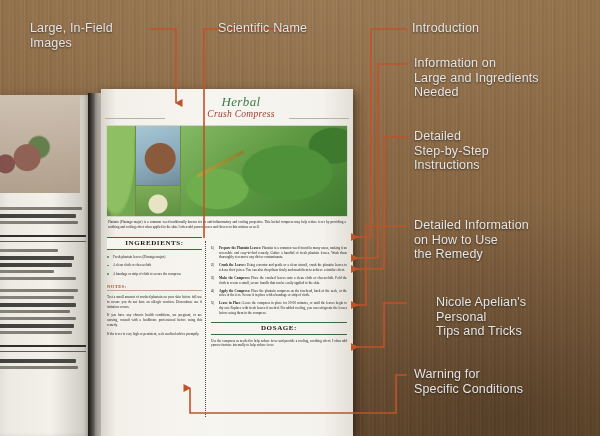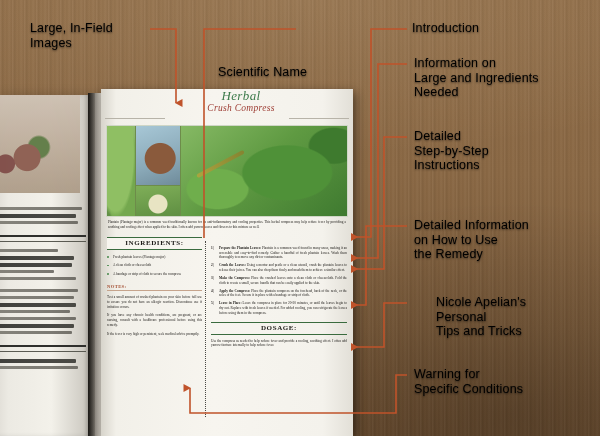--- a/index.html
+++ b/index.html
@@ -77,21 +77,21 @@
 
   
   #right-page{
     position:absolute; left:101px; top:-6px; width:252px; height:348px;
     background: linear-gradient(90deg,#d7d4cb 0%, #f2f0e9 6%, #f7f5ef 45%, #f4f2ec 88%, #e2dfd7 100%);
     box-shadow: 2px 3px 9px rgba(0,0,0,.35);
     overflow:hidden;
   }
 
   
-  .title-wrap{ position:absolute; left:0; top:0; width:280px; text-align:center; }
+  .title-wrap{ position:absolute; left:0; top:6px; width:280px; text-align:center; }
   .title-main{
     font-family:"Liberation Serif", serif; font-style:italic;
     font-size:13px; color:#3c7a4a; letter-spacing:.4px; line-height:13px;
   }
   .title-sub{
     font-family:"Liberation Serif", serif; font-style:italic;
     font-size:9.5px; color:#9d3c33; letter-spacing:.3px; line-height:12px;
   }
   .title-rule-l, .title-rule-r{
     position:absolute; top:29px; height:1px; background:#b7b3a8;
@@ -198,21 +198,21 @@
     border-top:1.6px solid #3a6b3e; border-bottom:1.6px solid #3a6b3e;
     padding:1px 0 1.5px;
   }
   .dosage-p{
     margin-top:4px; font-family:"Liberation Serif", serif;
     font-size:3.4px; line-height:4.7px; color:#23211e; text-align:justify;
   }
 
   
   .anno{
-    position:absolute; color:#000000; font-size:12.5px; line-height:14.5px;
+    position:absolute; color:#e5e5e5; font-size:12.5px; line-height:14.5px;
     font-weight:500; letter-spacing:.15px;
     text-shadow:0 1px 2px rgba(0,0,0,.55);
     white-space:pre-line;
   }
   #svg-connectors{ position:absolute; inset:0; pointer-events:none; }
 </style>
 </head>
 <body>
 
 <div id="wood-bg"></div>
@@ -338,21 +338,21 @@
 
     <path d="M407,303 L384,303 L384,347 L352,347" marker-end="url(#arw-left)"></path>
 
     <path d="M407,375 L396,375 L396,413 L190,413 L190,388" marker-end="url(#arw-down)"></path>
   </g>
 </svg>
 
 <div class="anno" style="left:30px; top:21px; width:125px;">Large, In-Field
 Images</div>
 
-<div class="anno" style="left:218px; top:21px;margin-top:44px;">Scientific Name</div>
+<div class="anno" style="left:218px; top:21px;">Scientific Name</div>
 
 <div class="anno" style="left:412px; top:21px;">Introduction</div>
 
 <div class="anno" style="left:414px; top:56px; width:180px;">Information on
 Large and Ingredients
 Needed</div>
 
 <div class="anno" style="left:414px; top:129px; width:170px;">Detailed
 Step-by-Step
 Instructions</div>

